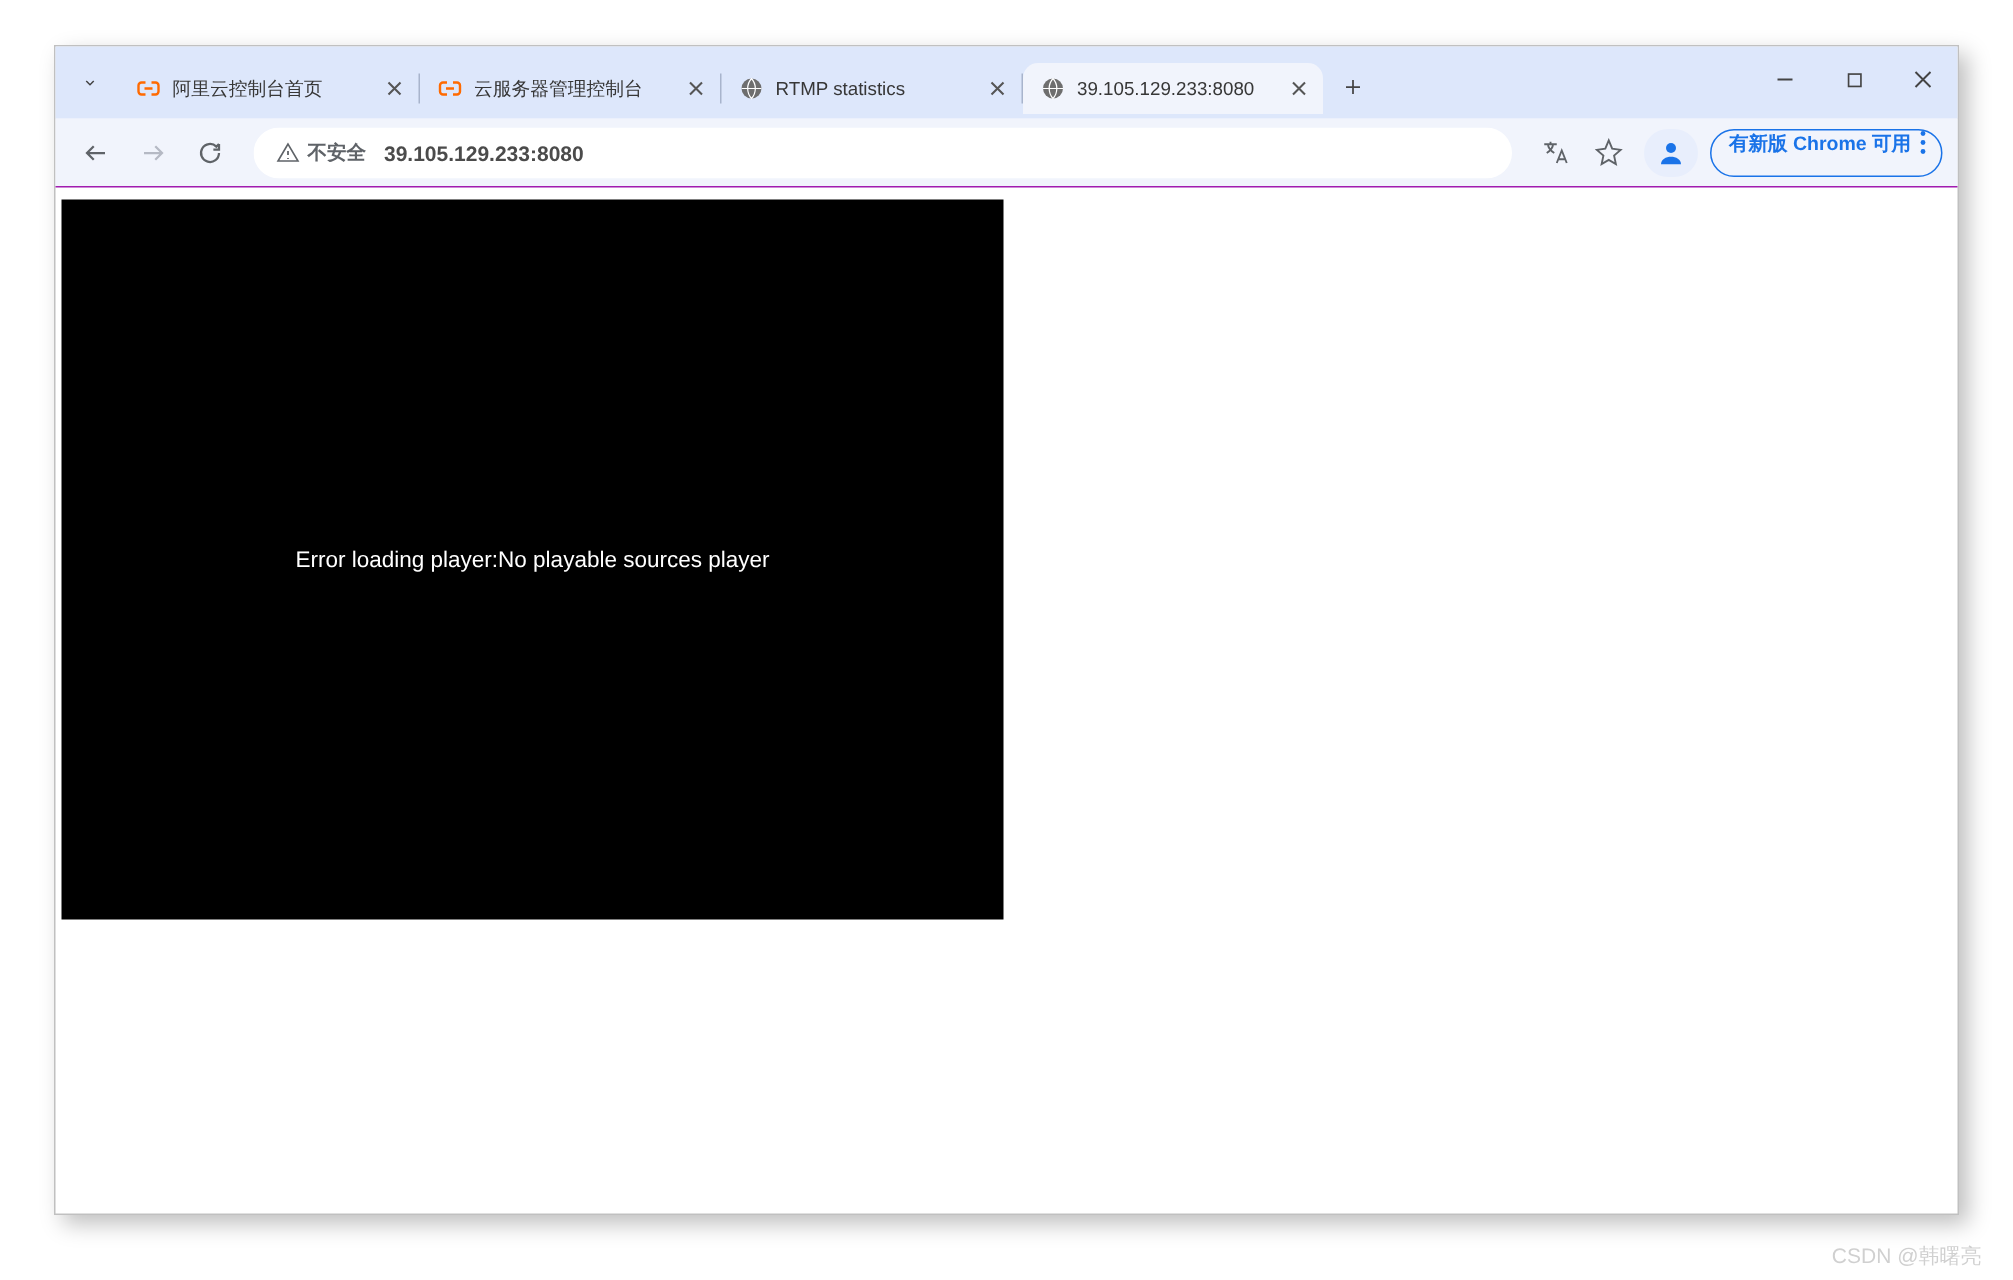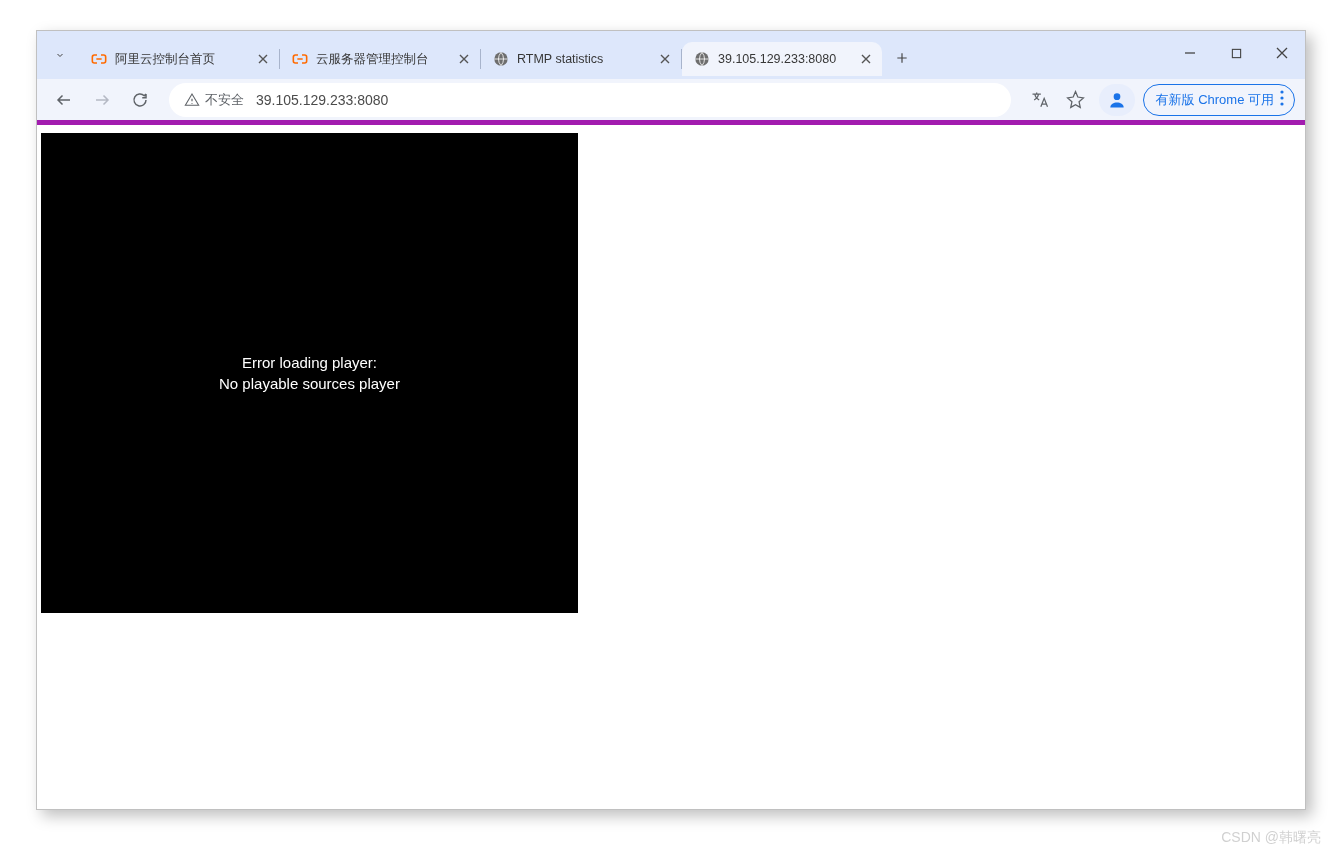--- a/index.html
+++ b/index.html
@@ -119,21 +119,22 @@
       color: #444;
       cursor: pointer;
     }
     .toolbar {
       height: 46px;
       background: #f1f4fc;
       display: flex;
       align-items: center;
       padding: 0 10px;
       gap: 4px;
-      border-bottom: 5px solid #a21caf;
+      border-bottom: 1px solid #a21caf;
+      font-weight: bold;
     }
     .nav-btn {
       width: 34px;
       height: 34px;
       display: flex;
       align-items: center;
       justify-content: center;
       border-radius: 50%;
       color: #555;
       cursor: pointer;
@@ -191,21 +192,21 @@
       width: 24px;
       height: 24px;
       border-radius: 50%;
       display: flex;
       align-items: center;
       justify-content: center;
       color: #1a73e8;
     }
     .update-pill {
       display: flex;
-      align-items: center;
+      align-items: flex-start;
       height: 32px;
       border: 1.5px solid #1a73e8;
       border-radius: 18px;
       color: #1a73e8;
       font-size: 13px;
       padding: 0 10px 0 12px;
       margin-left: 6px;
       white-space: nowrap;
     }
     .update-pill .menu-dots {
@@ -216,25 +217,24 @@
       font-family: "Times New Roman", serif;
       font-size: 16px;
     }
     .nav-links {
       padding: 0 0 4px 0;
     }
     .play-text { font-weight: bold; color: #000; }
     .pipe-sep { color: #000; margin: 0 4px; }
     .record-link { color: #0000ee; text-decoration: underline; cursor: pointer; }
     .player-box {
-      width: 537px;
+      width: 628px;
       height: 480px;
       background: #000;
       display: flex;
-      flex-direction: column;
       align-items: center;
       justify-content: center;
       color: #fff;
       font-family: Arial, sans-serif;
       font-size: 15px;
       line-height: 1.4;
     }
     .watermark {
       position: absolute;
       right: 21px;

